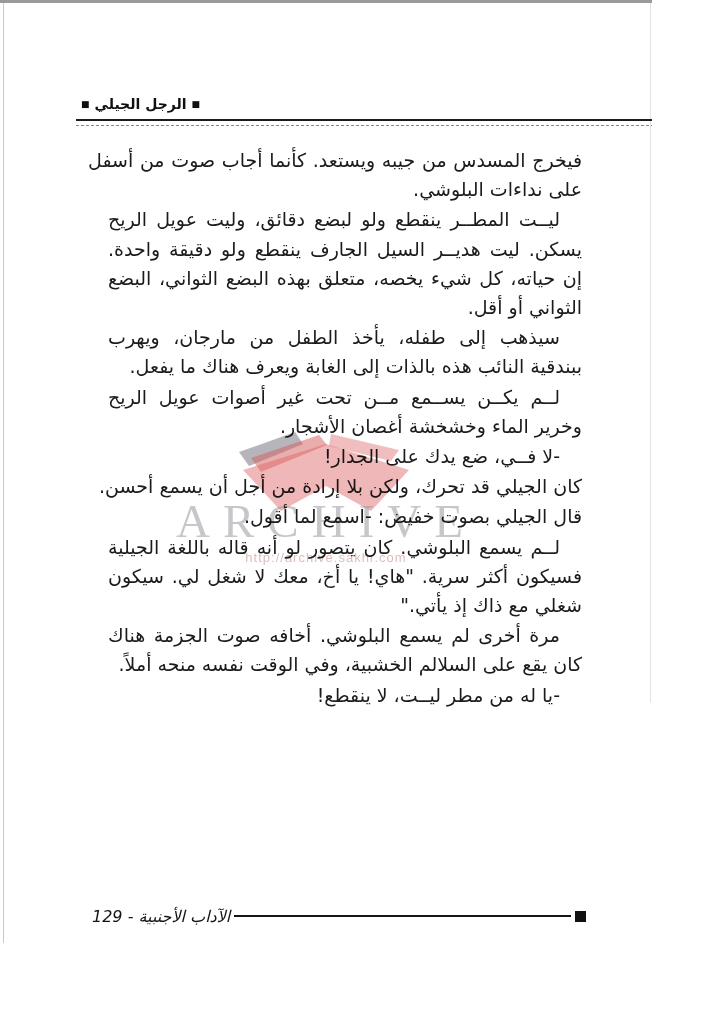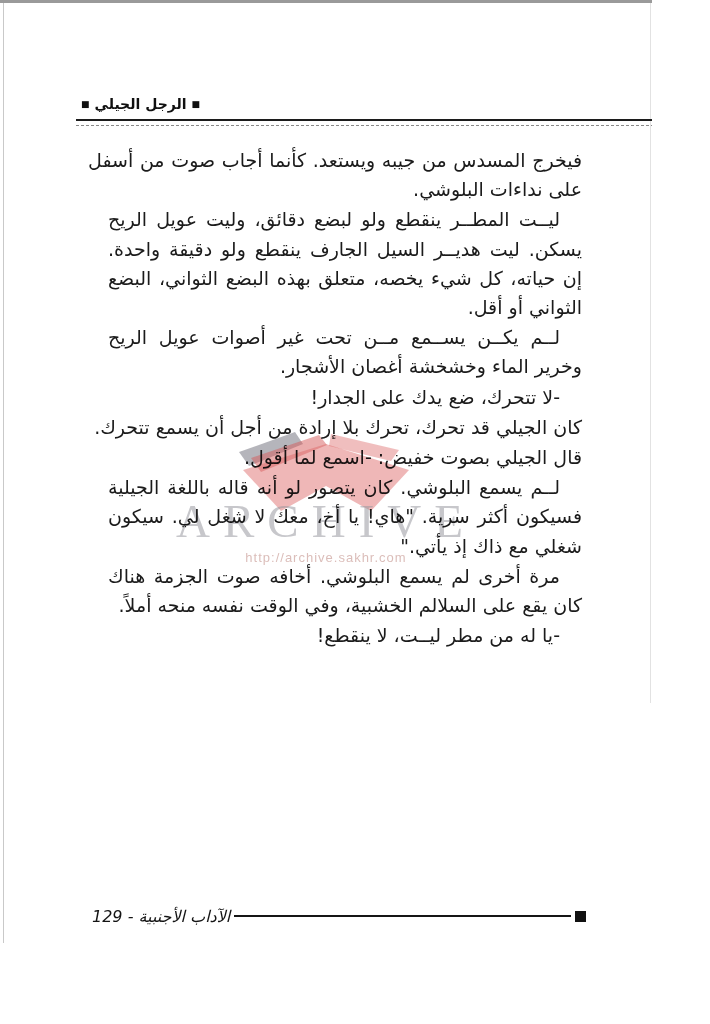--- a/index.html
+++ b/index.html
@@ -109,23 +109,24 @@
   <div class="scan-right-edge"></div>
 
   <div class="running-head">
     <span class="sq">■</span><span>الرجل الجيلي</span><span class="sq">■</span>
   </div>
   <div class="head-rule"></div>
 
   <div class="body-text">
       <p class="">فيخرج المسدس من جيبه ويستعد. كأنما أجاب صوت من أسفل على نداءات البلوشي.</p>
       <p class="indent">ليــت المطــر ينقطع ولو لبضع دقائق، وليت عويل الريح يسكن. ليت هديــر السيل الجارف ينقطع ولو دقيقة واحدة. إن حياته، كل شيء يخصه، متعلق بهذه البضع الثواني، البضع الثواني أو أقل.</p>
+      <p class="indent">سيذهب إلى طفله، يأخذ الطفل من مارجان، ويهرب ببندقية النائب هذه بالذات إلى الغابة ويعرف هناك ما يفعل.</p>
       <p class="indent">لــم يكــن يســمع مــن تحت غير أصوات عويل الريح وخرير الماء وخشخشة أغصان الأشجار.</p>
-      <p class="indent">-لا تتحرك، ضع يدك على الجدار!</p>
-      <p class="">كان الجيلي قد تحرك، تحرك بلا إرادة من أجل أن يسمع تتحرك.</p>
+      <p class="indent">-لا فــي، ضع يدك على الجدار!</p>
+      <p class="">كان الجيلي قد تحرك، ولكن بلا إرادة من أجل أن يسمع أحسن.</p>
       <p class="">قال الجيلي بصوت خفيض: -اسمع لما أقول.</p>
       <p class="indent">لــم يسمع البلوشي. كان يتصور لو أنه قاله باللغة الجيلية فسيكون أكثر سرية. "هاي! يا أخ، معك لا شغل لي. سيكون شغلي مع ذاك إذ يأتي."</p>
       <p class="indent">مرة أخرى لم يسمع البلوشي. أخافه صوت الجزمة هناك كان يقع على السلالم الخشبية، وفي الوقت نفسه منحه أملاً.</p>
       <p class="indent">-يا له من مطر ليــت، لا ينقطع!</p>
     </div>
 
   <div class="watermark">
     <svg width="190" height="84" viewBox="0 0 190 84">
       <polygon points="8,24 64,4 72,16 18,38" fill="rgba(120,120,132,0.55)"></polygon>
       <polygon points="20,30 88,7 96,17 30,44" fill="rgba(214,92,92,0.50)"></polygon>

